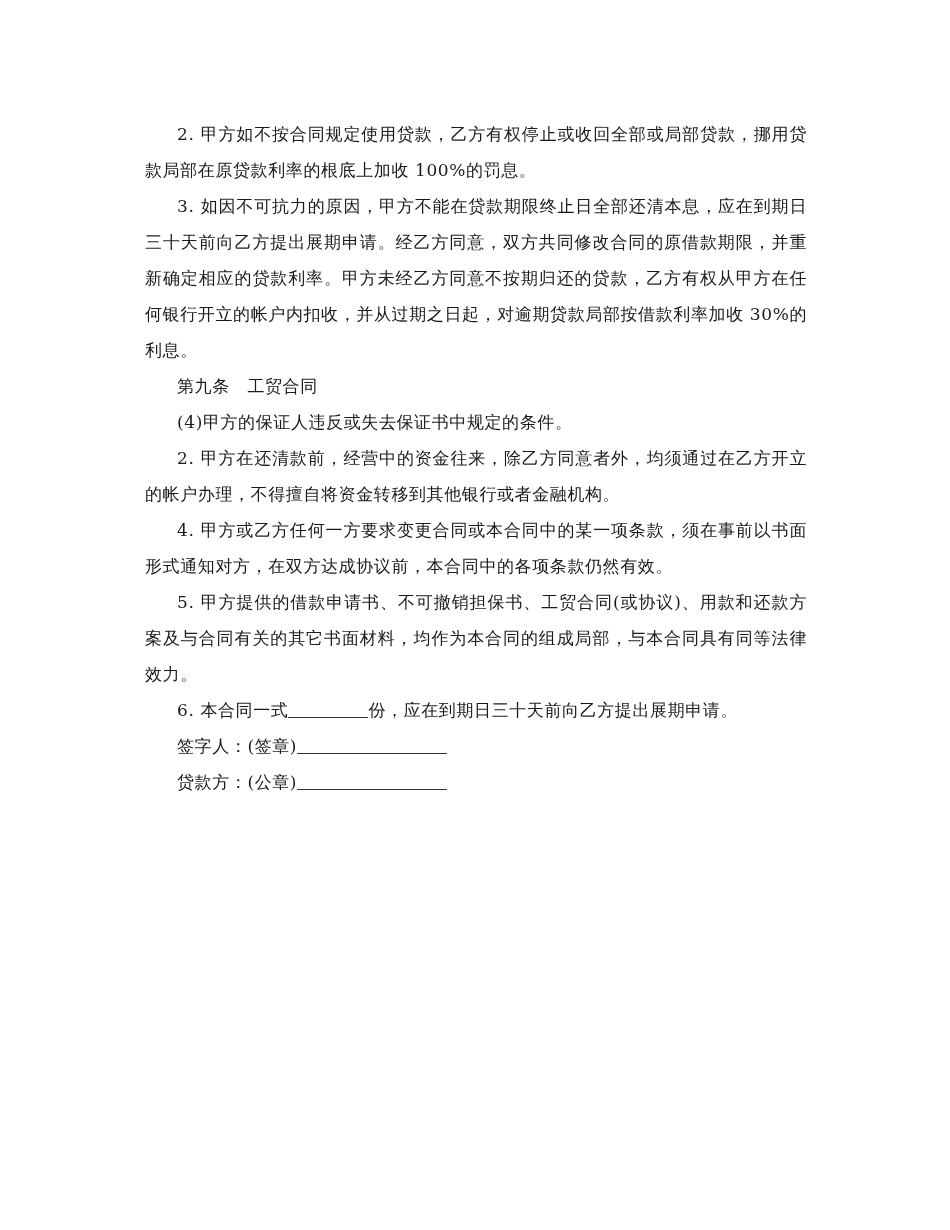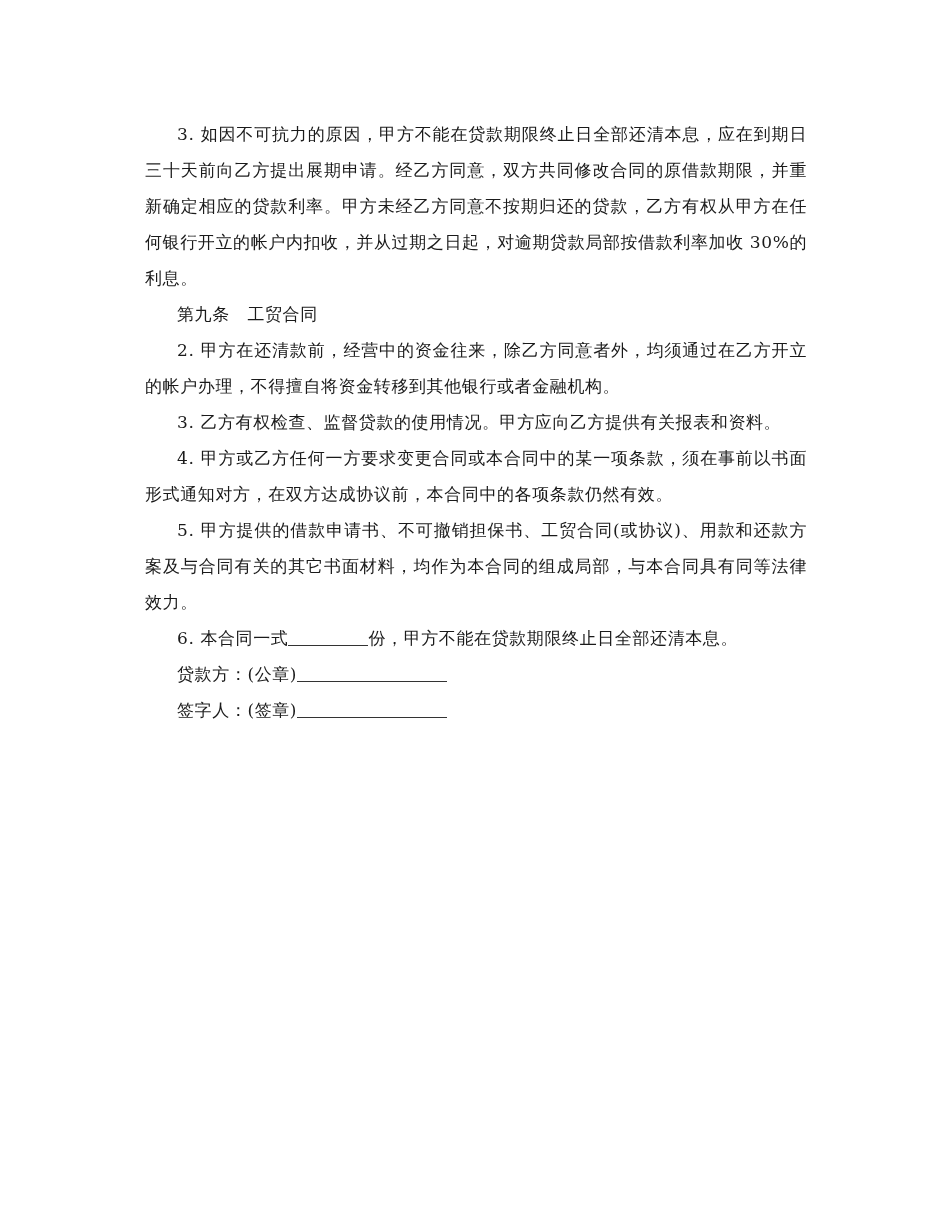--- a/index.html
+++ b/index.html
@@ -39,32 +39,33 @@
       vertical-align: -2px;
     }
     .blank.short { width: 80px; }
     .blank.long { width: 150px; }
   </style>
 </head>
 <body>
 
 <div class="page">
 
+  <p class="para indent">2. 甲方如不按合同规定使用贷款，乙方有权停止或收回全部或局部贷款，挪用贷款局部在原贷款利率的根底上加收 100%的罚息。</p>
   <p class="para indent">3. 如因不可抗力的原因，甲方不能在贷款期限终止日全部还清本息，应在到期日三十天前向乙方提出展期申请。经乙方同意，双方共同修改合同的原借款期限，并重新确定相应的贷款利率。甲方未经乙方同意不按期归还的贷款，乙方有权从甲方在任何银行开立的帐户内扣收，并从过期之日起，对逾期贷款局部按借款利率加收 30%的利息。</p>
   <p class="para indent">第九条　工贸合同</p>
+  <p class="para indent">(4)甲方的保证人违反或失去保证书中规定的条件。</p>
   <p class="para indent">2. 甲方在还清款前，经营中的资金往来，除乙方同意者外，均须通过在乙方开立的帐户办理，不得擅自将资金转移到其他银行或者金融机构。</p>
-  <p class="para indent">3. 乙方有权检查、监督贷款的使用情况。甲方应向乙方提供有关报表和资料。</p>
   <p class="para indent">4. 甲方或乙方任何一方要求变更合同或本合同中的某一项条款，须在事前以书面形式通知对方，在双方达成协议前，本合同中的各项条款仍然有效。</p>
   <p class="para indent">5. 甲方提供的借款申请书、不可撤销担保书、工贸合同(或协议)、用款和还款方案及与合同有关的其它书面材料，均作为本合同的组成局部，与本合同具有同等法律效力。</p>
 
   <p class="para indent">
-    <span>6. 本合同一式</span><span class="blank short"></span><span>份，甲方不能在贷款期限终止日全部还清本息。</span>
+    <span>6. 本合同一式</span><span class="blank short"></span><span>份，应在到期日三十天前向乙方提出展期申请。</span>
+  </p>
+
+  <p class="para indent">
+    <span>签字人：(签章)</span><span class="blank long"></span>
   </p>
 
   <p class="para indent">
     <span>贷款方：(公章)</span><span class="blank long"></span>
   </p>
 
-  <p class="para indent">
-    <span>签字人：(签章)</span><span class="blank long"></span>
-  </p>
-
 </div>
 
 </body></html>

